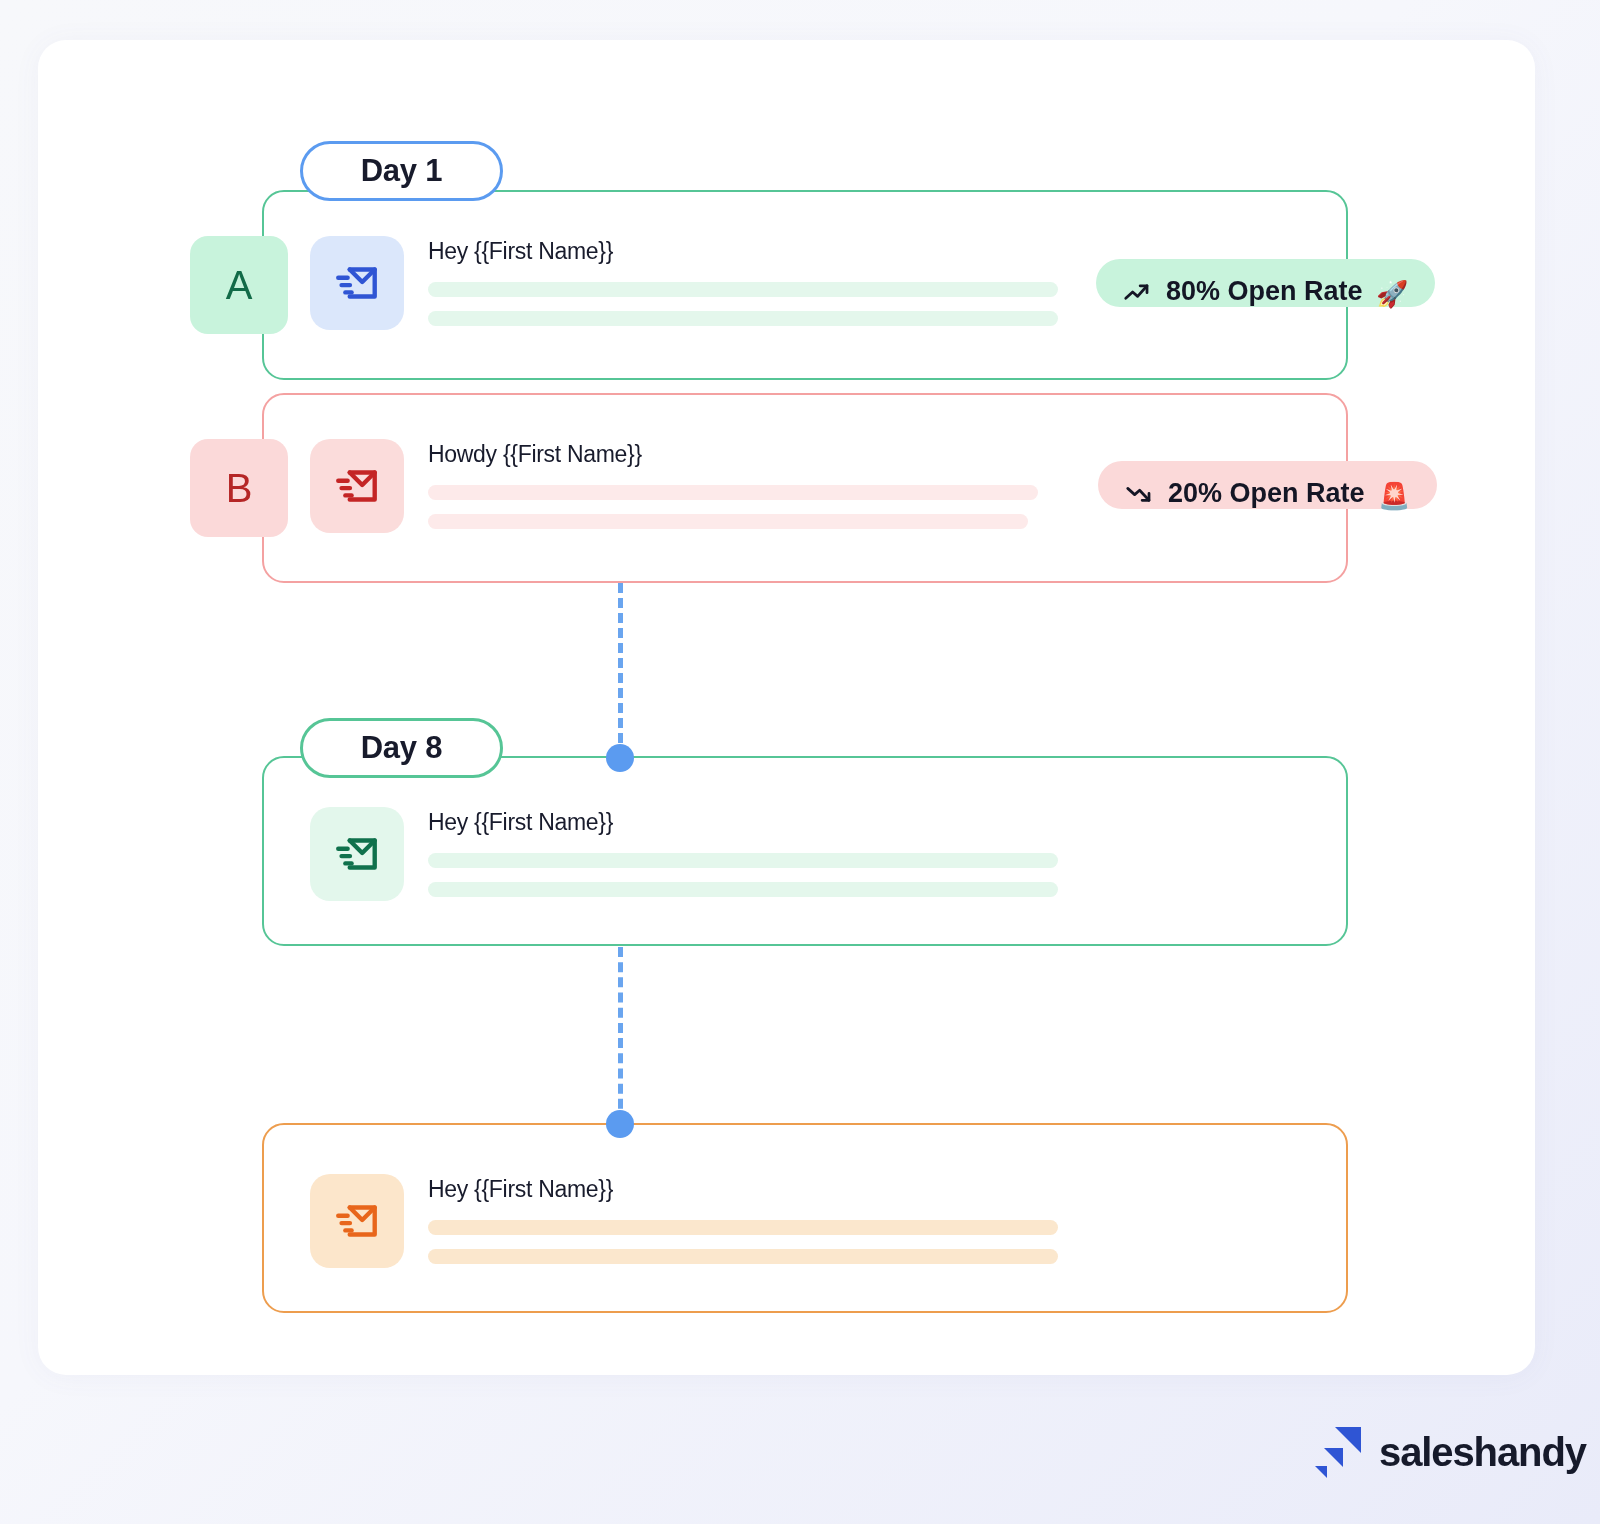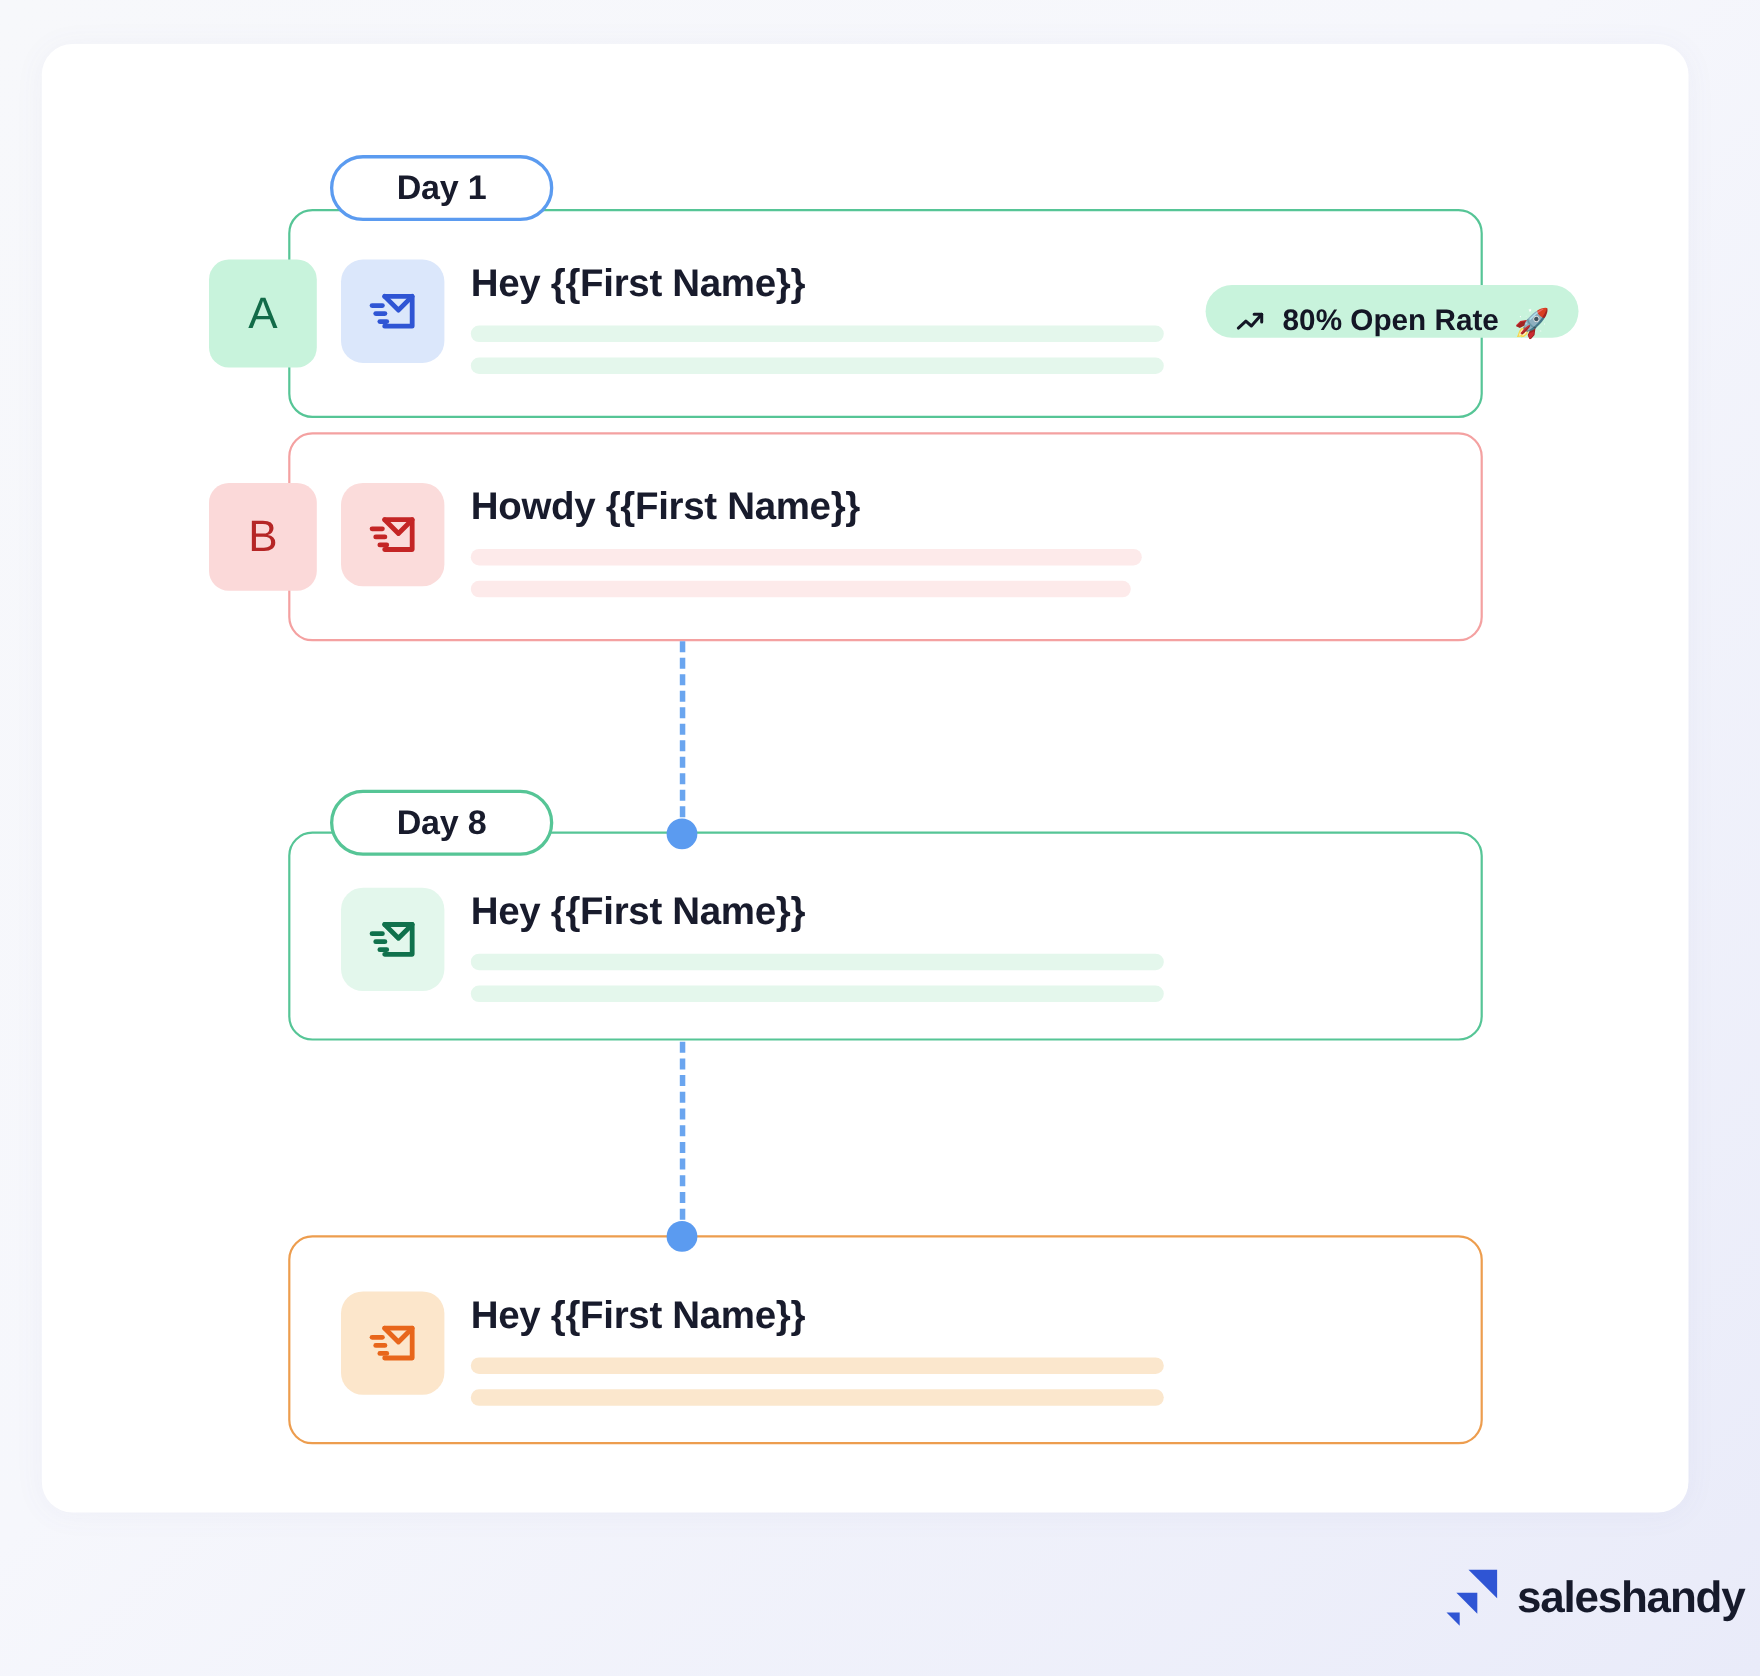--- a/index.html
+++ b/index.html
@@ -114,22 +114,22 @@
   }
   .mail-tile.blue   { background: #dbe7fb; }
   .mail-tile.red    { background: #fbdcdb; }
   .mail-tile.green  { background: #e3f7ec; }
   .mail-tile.orange { background: #fce6cb; }
   .mail-tile svg { width: 50px; height: 50px; display: block; }
 
   .email-body { margin-left: 24px; padding-top: 2px; }
 
   .email-subject {
-    font-size: 35px;
-    font-weight: 700;
+    font-size: 23px;
+    font-weight: 400;
     color: #181b2c;
     letter-spacing: -0.3px;
     white-space: nowrap;
     line-height: 1.15;
   }
 
   .skel {
     height: 15px;
     border-radius: 999px;
     margin-top: 18px;
@@ -262,20 +262,30 @@
           <path d="M6.4 16.5h3"></path>
       </svg>
     </div>
     <div class="email-body">
       <div class="email-subject">Howdy {{First Name}}</div>
       <div class="skel red" style="width:610px"></div>
       <div class="skel s2 red" style="width:600px"></div>
     </div>
   </div>
 
+  <div id="badge-b" class="rate-badge down">
+    <span>
+      <svg viewBox="0 0 24 24" fill="none" stroke="#141625" stroke-width="2.2" stroke-linecap="round" stroke-linejoin="round">
+        <path d="M3 7.5l5.5 5 4-3.5L20 17"></path>
+        <path d="M14.5 17H20v-5.5"></path>
+      </svg>
+    </span>
+    <span>20% Open Rate</span>
+    <span class="rate-emoji">🚨</span>
+  </div>
 
   <div id="dash-1" class="dash-line"></div>
   <div id="dot-1" class="join-dot"></div>
 
   <div id="card-d2" class="day-card green"></div>
 
   <div id="pill-d2" class="day-pill green-pill">
     <span>Day 8</span>
   </div>
 

